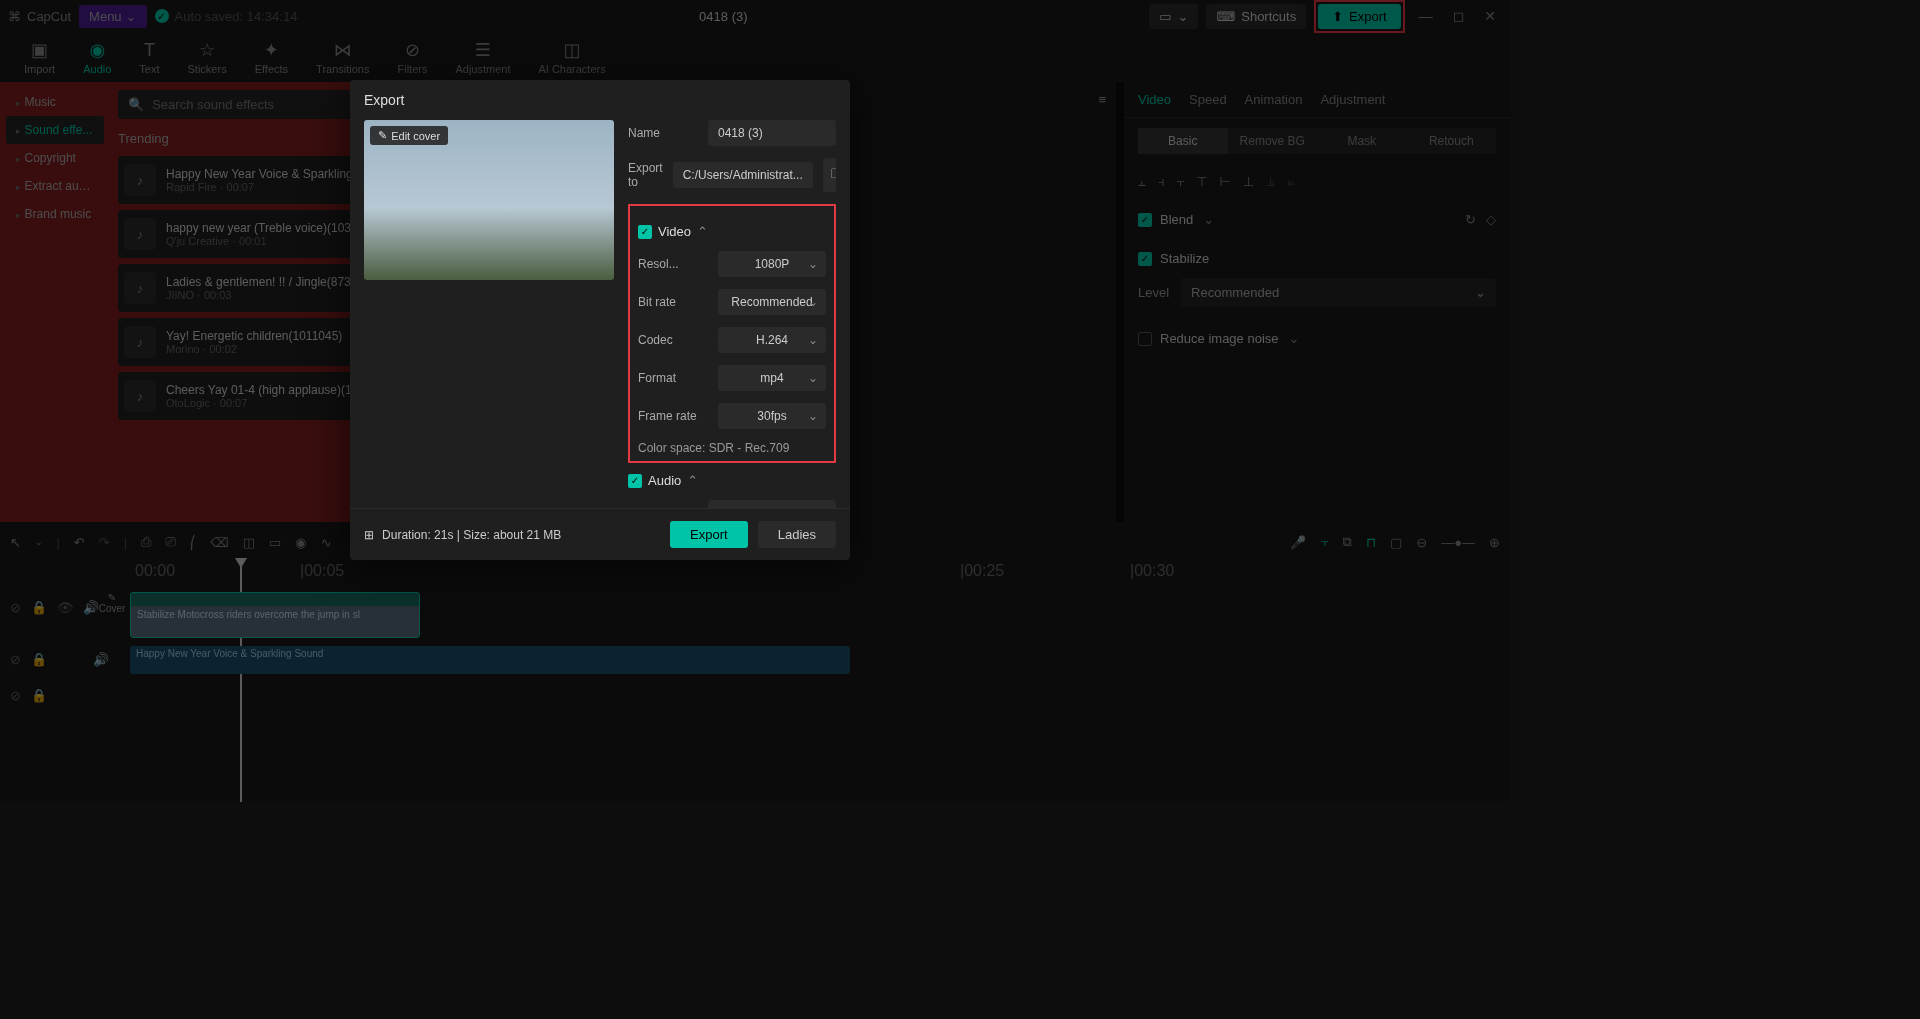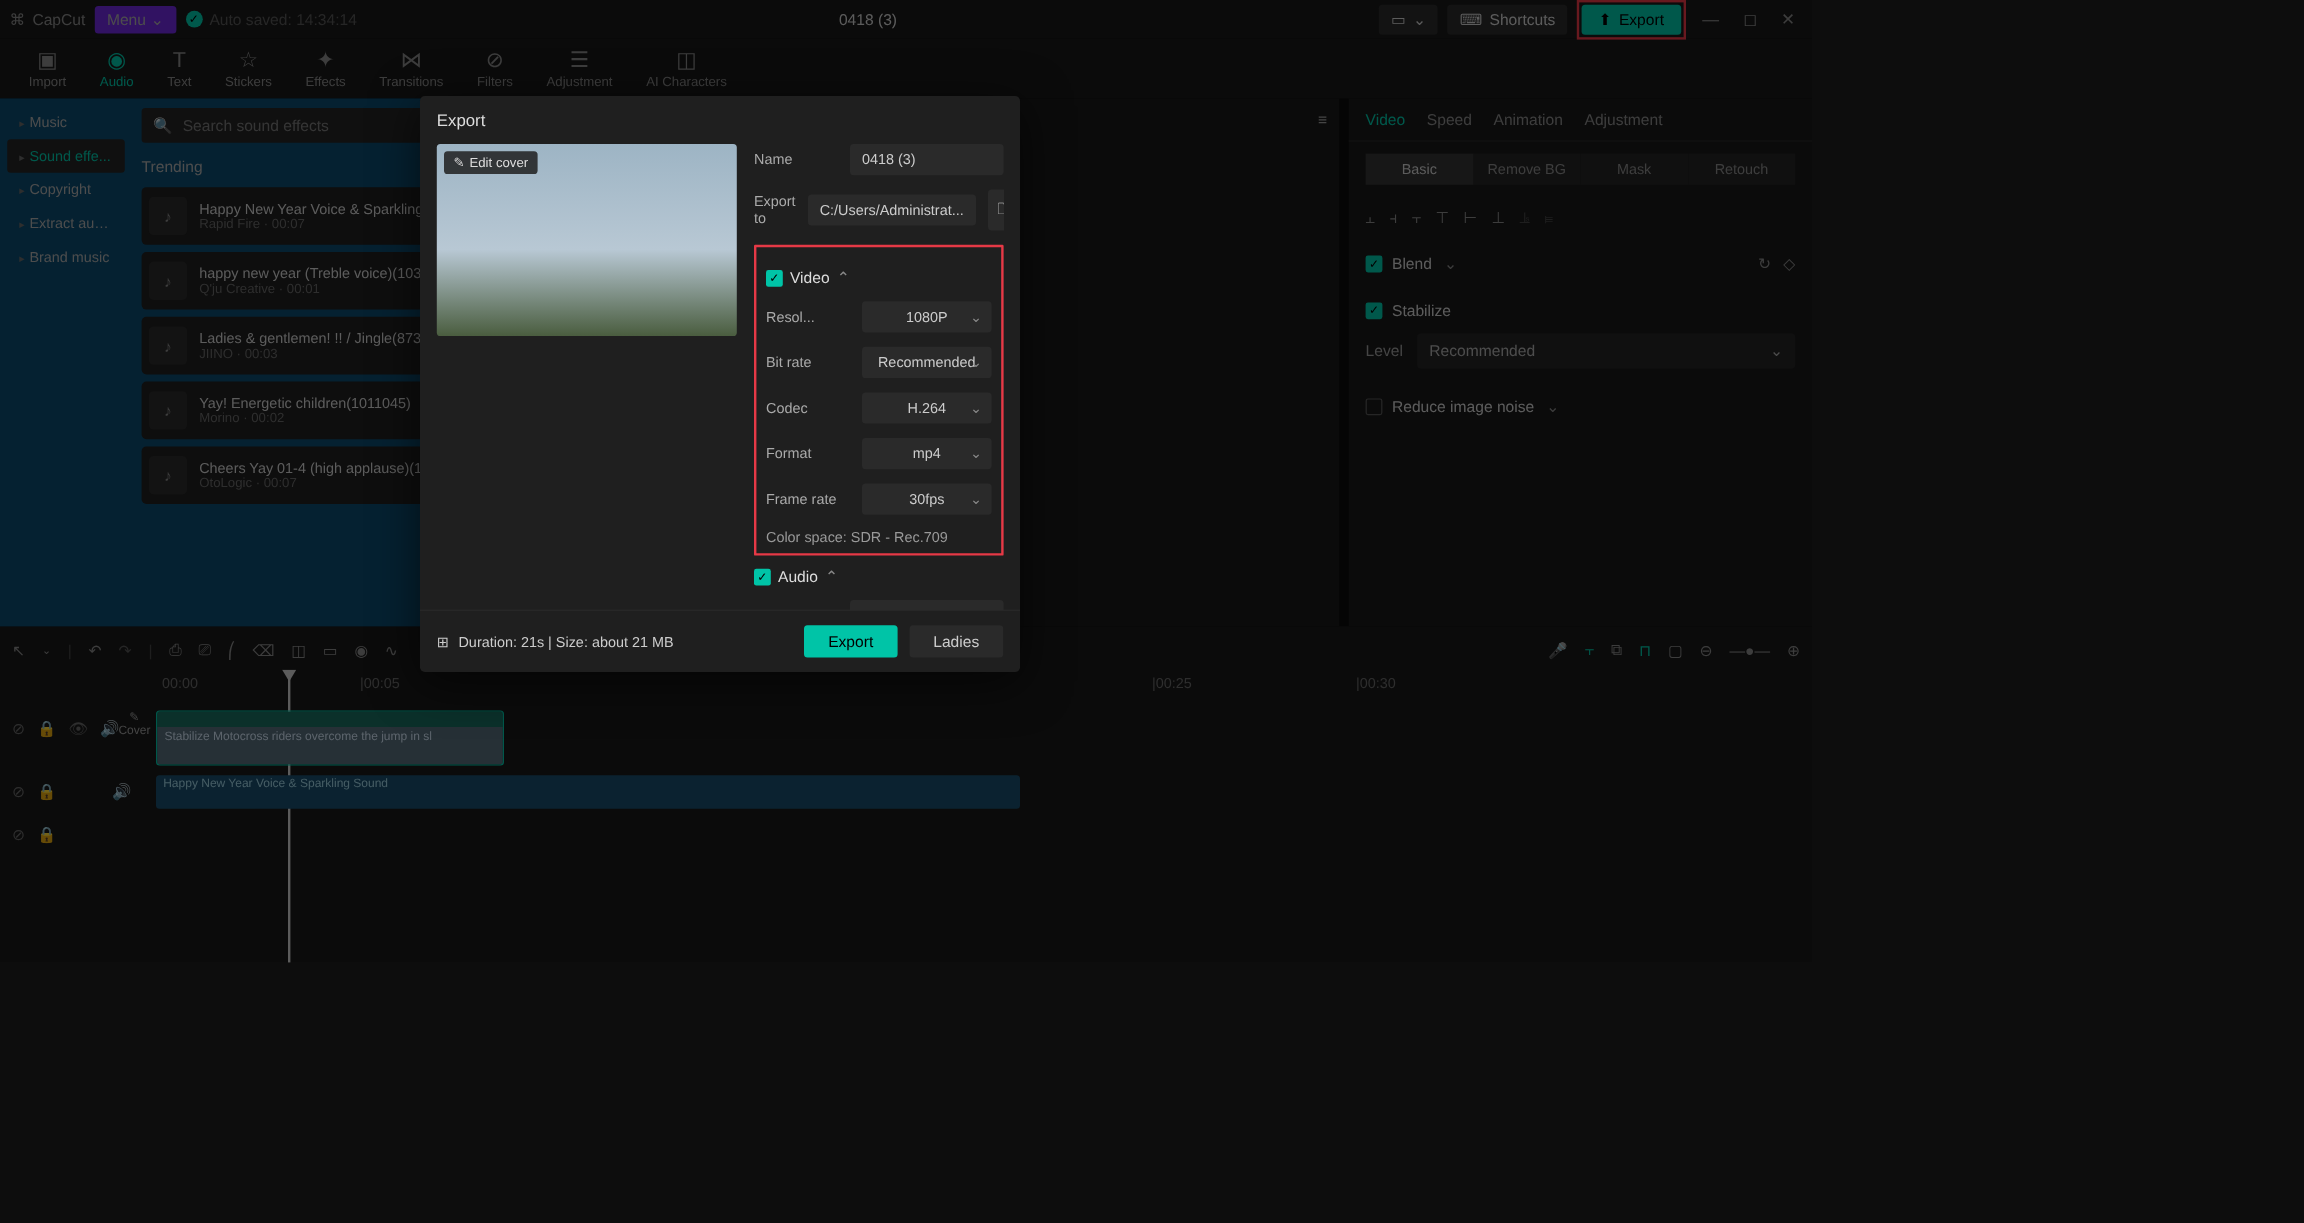--- a/index.html
+++ b/index.html
@@ -1,40 +1,40 @@
 <!DOCTYPE html>
 <html><head>
 <meta charset="utf-8">
 <style>
 * { margin: 0; padding: 0; box-sizing: border-box; font-family: -apple-system, BlinkMacSystemFont, "Segoe UI", sans-serif; }
 body { background: #0d0d0d; color: #ccc; font-size: 13px; width: 1510px; height: 802px; overflow: hidden; position: relative; }
 
 
 .titlebar { height: 32px; background: #1a1a1a; display: flex; align-items: center; padding: 0 8px; gap: 8px; }
 .logo-area { display: flex; align-items: center; gap: 6px; color: #888; }
-.menu-btn { background: #6d28d9; padding: 4px 10px; border-radius: 3px; color: #aaa; display: flex; align-items: center; gap: 4px; cursor: pointer; }
+.menu-btn { background: #4c1d95; padding: 4px 10px; border-radius: 3px; color: #aaa; display: flex; align-items: center; gap: 4px; cursor: pointer; }
 .autosave { color: #555; display: flex; align-items: center; gap: 6px; }
 .check-icon { width: 14px; height: 14px; background: #00c4a7; border-radius: 50%; display: inline-flex; align-items: center; justify-content: center; font-size: 10px; color: #000; }
 .titlebar-center { flex: 1; text-align: center; color: #ccc; }
 .titlebar-right { display: flex; align-items: center; gap: 8px; }
 .titlebar-btn { background: #2a2a2a; padding: 5px 10px; border-radius: 3px; color: #ccc; display: flex; align-items: center; gap: 6px; cursor: pointer; }
 .export-btn-top { background: #00c4a7; color: #000; padding: 5px 14px; border-radius: 3px; display: flex; align-items: center; gap: 6px; cursor: pointer; }
 .highlight-box { border: 2px solid #e63946; padding: 2px; }
 .window-ctrl { color: #888; padding: 0 6px; cursor: pointer; font-size: 14px; }
 
 
 .media-tabs { height: 50px; background: #1a1a1a; display: flex; align-items: center; padding: 0 10px; gap: 0; }
 .media-tab { display: flex; flex-direction: column; align-items: center; padding: 0 14px; color: #888; cursor: pointer; gap: 2px; }
 .media-tab.active { color: #00c4a7; }
 .media-tab-icon { font-size: 18px; }
 .media-tab-label { font-size: 11px; }
 
 
 .main-row { display: flex; height: calc(100% - 82px - 280px); }
-.left-panel { width: 530px; display: flex; background: #0c4a6e; }
+.left-panel { width: 530px; display: flex; background: #7f1d1d; }
 .sidebar { width: 110px; padding: 6px; }
 .sidebar-item { padding: 7px 10px; color: #aaa; cursor: pointer; border-radius: 3px; font-size: 12px; white-space: nowrap; overflow: hidden; text-overflow: ellipsis; }
 .sidebar-item.active { color: #00c4a7; background: #252525; }
 .sidebar-item::before { content: "▸"; margin-right: 4px; font-size: 9px; color: #666; }
 .sound-list { flex: 1; padding: 8px; overflow: hidden; }
 .search-box { background: #252525; border-radius: 3px; padding: 7px 10px; color: #777; margin-bottom: 12px; display: flex; align-items: center; gap: 8px; }
 .trending-label { color: #aaa; margin-bottom: 10px; }
 .sound-item { display: flex; align-items: center; gap: 10px; padding: 8px 6px; border-radius: 4px; background: #1f1f1f; margin-bottom: 6px; }
 .sound-icon { width: 32px; height: 32px; background: #2a2a2a; border-radius: 4px; display: flex; align-items: center; justify-content: center; color: #888; }
 .sound-meta { flex: 1; }
@@ -59,21 +59,21 @@
 .rp-check-row .cb.empty { background: transparent; border: 1px solid #555; }
 .rp-level-row { display: flex; align-items: center; gap: 12px; margin-top: 12px; }
 .rp-select { flex: 1; background: #252525; padding: 7px 10px; border-radius: 3px; color: #aaa; display: flex; justify-content: space-between; align-items: center; }
 .rp-icons-right { float: right; display: flex; gap: 10px; color: #888;}
 
 
 .timeline { height: 280px; background: #1a1a1a; display: flex; flex-direction: column; }
 .tl-toolbar { height: 40px; display: flex; align-items: center; padding: 0 10px; gap: 14px; color: #888; justify-content: space-between; }
 .tl-tools-left { display: flex; gap: 14px; align-items: center; }
 .tl-tools-right { display: flex; gap: 14px; align-items: center; }
-.tl-ruler { height: 24px; position: relative; color: #666; font-size: 12px; padding-left: 86px; }
+.tl-ruler { height: 24px; position: relative; color: #666; font-size: 16px; padding-left: 86px; }
 .tl-time { position: absolute; }
 .tl-playhead { position: absolute; left: 240px; top: 0; width: 2px; height: 240px; background: #ccc; }
 .tl-playhead::before { content: ""; position: absolute; top: -4px; left: -5px; width: 12px; height: 10px; background: #ccc; clip-path: polygon(0 0, 100% 0, 50% 100%); }
 .tl-tracks { flex: 1; position: relative; padding-left: 130px; }
 .tl-track-controls { position: absolute; left: 0; width: 120px; display: flex; gap: 10px; padding: 6px 10px; color: #666; align-items: center; }
 .track-clip { position: absolute; height: 46px; border-radius: 3px; overflow: hidden; }
 .video-clip { top: 6px; left: 130px; width: 290px; background: linear-gradient(to bottom, #1a6b5e 0%, #1a6b5e 30%, #546b78 30%, #546b78 100%); border: 1px solid #00c4a7; }
 .video-clip-label { font-size: 10px; color: #cde; padding: 16px 6px; }
 .audio-clip1 { top: 60px; left: 130px; width: 720px; height: 28px; background: #1a4d6b; }
 .audio-clip1-label { font-size: 10px; color: #9cd; padding: 2px 6px; }

